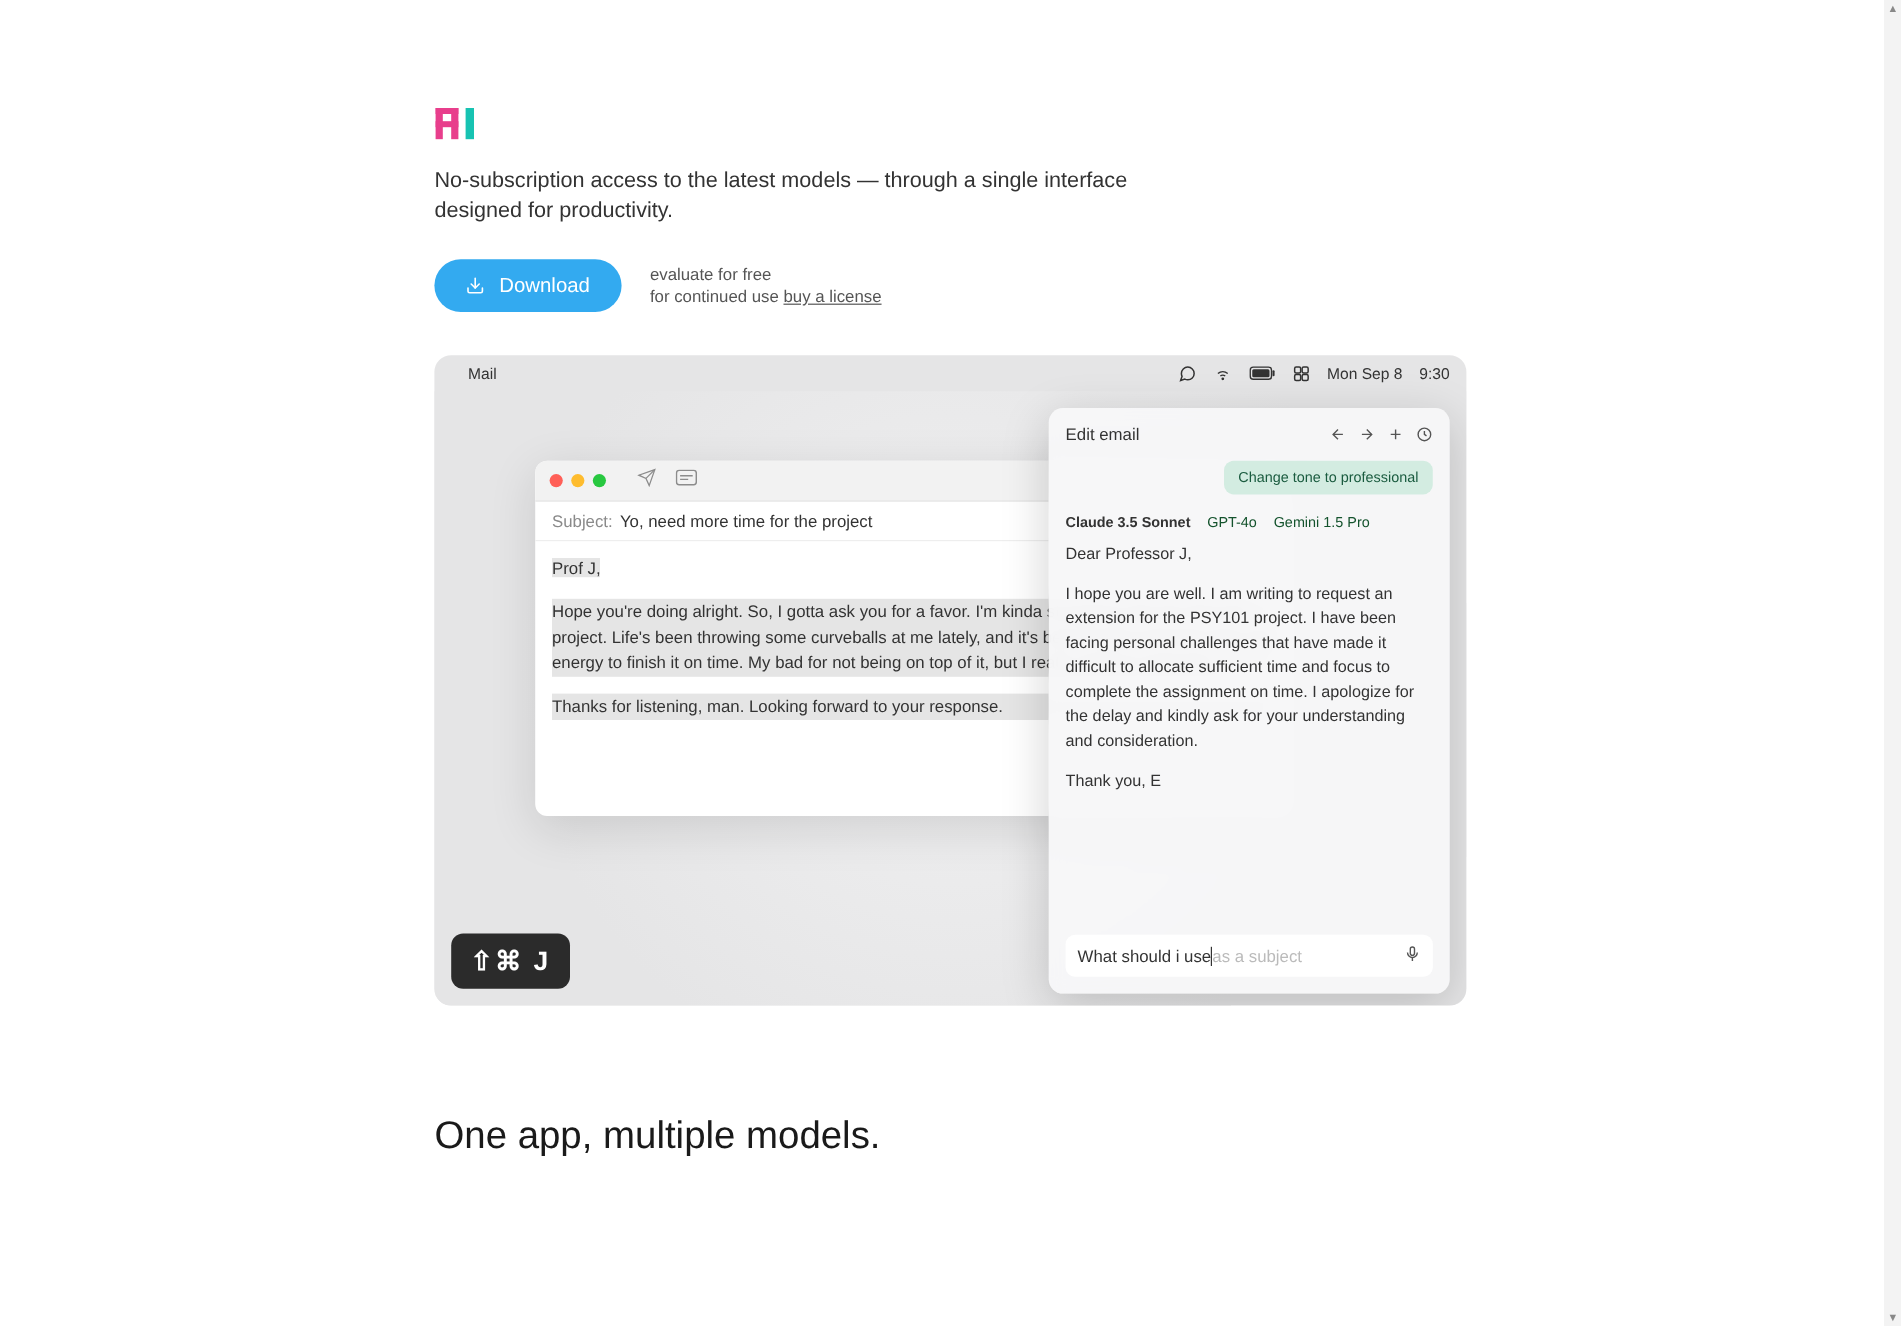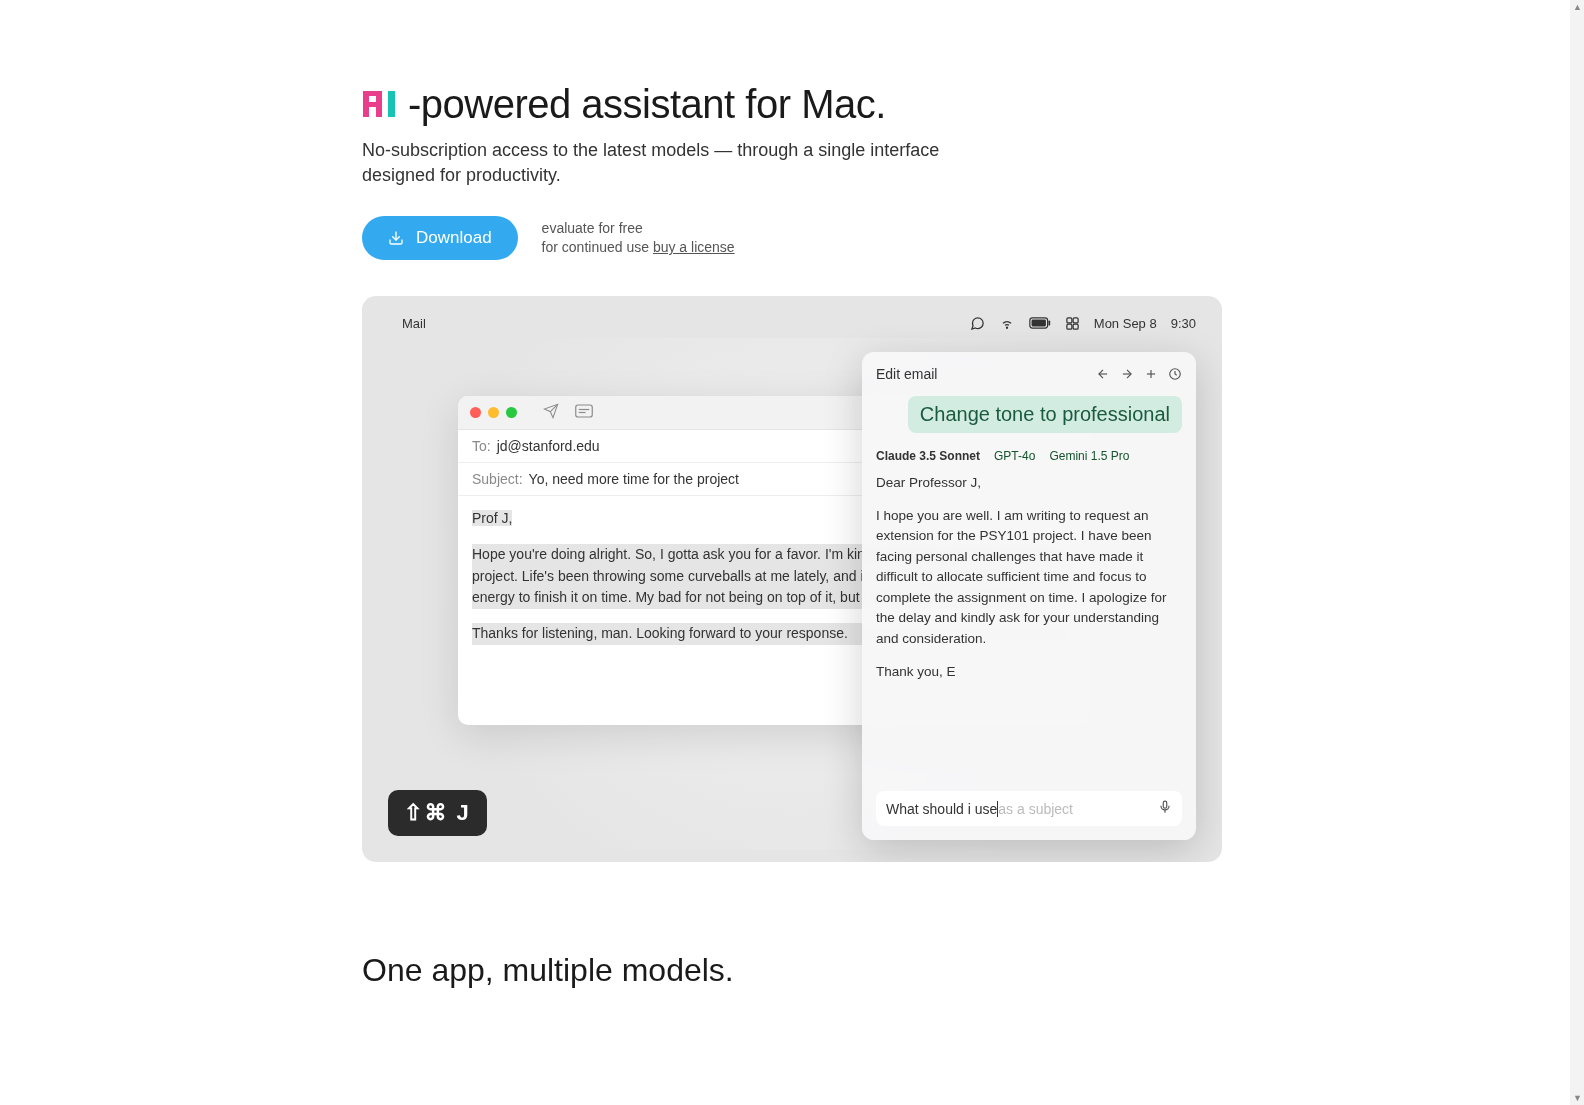--- a/index.html
+++ b/index.html
@@ -67,21 +67,21 @@
     font-size: 14px;
     color: #555;
     line-height: 1.4;
   }
   .cta-aside a { color: #555; text-decoration: underline; cursor: pointer; }
   
   .showcase {
     width: 860px;
     border-radius: 14px;
     background: #e5e5e6;
-    padding: 12px;
+    padding: 0;
     position: relative;
     overflow: hidden;
   }
   .menubar {
     display: flex;
     align-items: center;
     justify-content: space-between;
     padding: 6px 14px;
     font-size: 13px;
     color: #333;
@@ -177,21 +177,21 @@
   }
   .assistant-title { font-size: 14px; color: #333; }
   .assistant-icons { display: flex; gap: 10px; color: #555; }
   .assistant-icons span { cursor: pointer; display: inline-flex; }
   .user-bubble {
     align-self: flex-end;
     background: #d3ece1;
     color: #1a5b3f;
     padding: 7px 12px;
     border-radius: 8px;
-    font-size: 20px;
+    font-size: 12px;
     margin-bottom: 16px;
   }
   .model-tabs {
     display: flex;
     gap: 14px;
     font-size: 12px;
     margin-bottom: 10px;
   }
   .model-tabs span { color: #14532d; cursor: pointer; }
   .model-tabs span.active { color: #333; font-weight: 600; }
@@ -264,21 +264,21 @@
       
       <svg class="ai-logo-svg" viewBox="0 0 46 32">
 
         <rect x="1" y="3" width="6" height="26" fill="#e83e8c"></rect>
         <rect x="14" y="3" width="6" height="26" fill="#e83e8c"></rect>
         <rect x="1" y="3" width="19" height="5" fill="#e83e8c"></rect>
         <rect x="1" y="14" width="19" height="5" fill="#e83e8c"></rect>
 
         <rect x="26" y="3" width="7" height="26" fill="#17c3b2"></rect>
       </svg>
-    </span><span>-powered assistant for Mac.</span>
+    </span>
   </h1>
 
   <p class="hero-sub">No-subscription access to the latest models — through a single interface designed for productivity.</p>
 
   <div class="cta-row">
     <button class="download-btn">
       <span class="download-icon">
         <svg width="16" height="16" viewBox="0 0 24 24" fill="none" stroke="#fff" stroke-width="2" stroke-linecap="round" stroke-linejoin="round">
           <path d="M21 15v4a2 2 0 0 1-2 2H5a2 2 0 0 1-2-2v-4"></path>
           <polyline points="7 10 12 15 17 10"></polyline>
@@ -353,24 +353,20 @@
           <span class="mail-toolbar-icon" style="margin-left:8px">
             <svg width="18" height="14" viewBox="0 0 24 18" fill="none" stroke="#555" stroke-width="1.6">
                 <rect x="1" y="1" width="22" height="16" rx="3"></rect>
                 <line x1="5" y1="7" x2="19" y2="7"></line>
                 <line x1="5" y1="11" x2="14" y2="11"></line>
               </svg>
           </span>
         </div>
         <div class="mail-fields">
           <div class="mail-row">
-            <span class="label">To:</span>
-            <span>jd@stanford.edu</span>
-          </div>
-          <div class="mail-row">
             <span class="label">Subject:</span>
             <span>Yo, need more time for the project</span>
           </div>
         </div>
         <div class="mail-body">
           <p><span class="mail-sel">Prof J,</span></p>
           <p class="mail-sel" style="margin-top:14px">Hope you're doing alright. So, I gotta ask you for a favor. I'm kinda struggling with the PSY101 project. Life's been throwing some curveballs at me lately, and it's been tough to find the time and energy to finish it on time. My bad for not being on top of it, but I really need an extension.</p>
           <p class="mail-sel" style="margin-top:14px">Thanks for listening, man. Looking forward to your response.</p>
         </div>
       </div>

